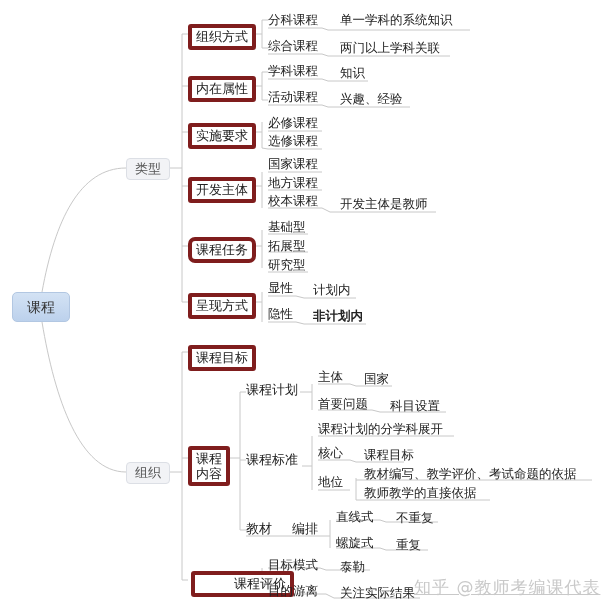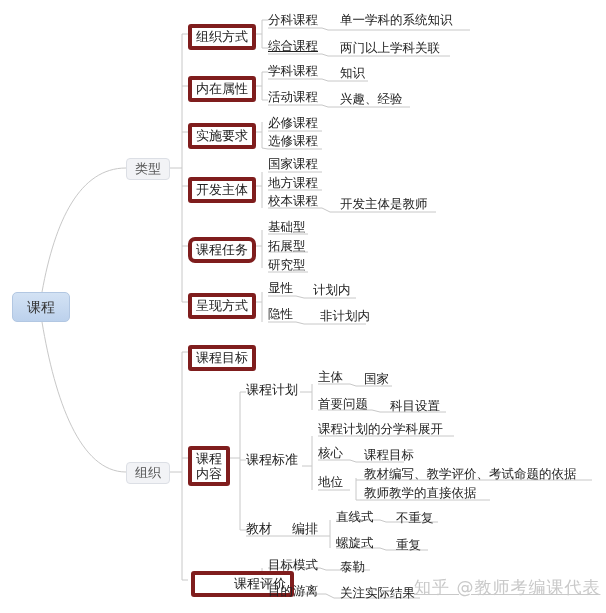--- a/index.html
+++ b/index.html
@@ -69,21 +69,21 @@
   <path d="M250 580 L262 580 M262 568 L262 594 M268 568 L320 568 L326 570 L370 570 M268 594 L326 594 L334 598 L420 598"></path>
 </svg>
 
 <div class="node root">课程</div>
 
 <div class="node l1" style="left:126px;top:158px;">类型</div>
 
 <div class="node l2" style="left:188px;top:24px;">组织方式</div>
 <div class="node leaf" style="left:268px;top:12px;">分科课程</div>
 <div class="node leaf" style="left:340px;top:12px;">单一学科的系统知识</div>
-<div class="node leaf" style="left:268px;top:38px;text-decoration:underline;">综合课程</div>
+<div class="node leaf" style="left:268px;top:38px;">综合课程</div>
 <div class="node leaf" style="left:340px;top:40px;">两门以上学科关联</div>
 
 <div class="node l2" style="left:188px;top:76px;">内在属性</div>
 <div class="node leaf" style="left:268px;top:63px;">学科课程</div>
 <div class="node leaf" style="left:340px;top:65px;">知识</div>
 <div class="node leaf" style="left:268px;top:89px;">活动课程</div>
 <div class="node leaf" style="left:340px;top:91px;">兴趣、经验</div>
 
 <div class="node l2" style="left:188px;top:123px;">实施要求</div>
 <div class="node leaf" style="left:268px;top:115px;">必修课程</div>
@@ -97,21 +97,21 @@
 
 <div class="node l2" style="left:188px;top:237px;border-radius:7px;">课程任务</div>
 <div class="node leaf" style="left:268px;top:219px;">基础型</div>
 <div class="node leaf" style="left:268px;top:238px;">拓展型</div>
 <div class="node leaf" style="left:268px;top:257px;">研究型</div>
 
 <div class="node l2" style="left:188px;top:293px;">呈现方式</div>
 <div class="node leaf" style="left:268px;top:280px;">显性</div>
 <div class="node leaf" style="left:313px;top:282px;">计划内</div>
 <div class="node leaf" style="left:268px;top:306px;">隐性</div>
-<div class="node leaf" style="left:320px;top:308px;">非计划内</div>
+<div class="node leaf" style="left:313px;top:308px;font-weight:bold;">非计划内</div>
 
 <div class="node l1" style="left:126px;top:462px;">组织</div>
 
 <div class="node l2" style="left:188px;top:345px;">课程目标</div>
 
 <div class="node l2 two" style="left:188px;top:446px;">
   <div>课程</div>
   <div>内容</div>
 </div>
 

